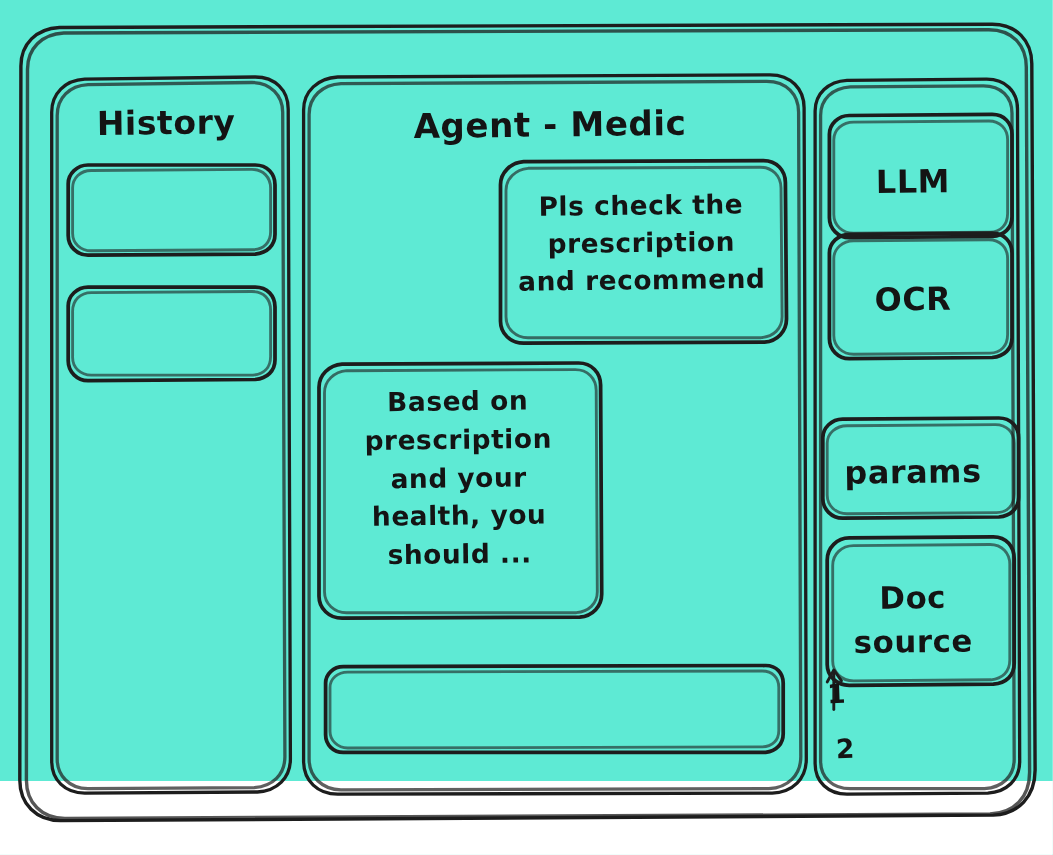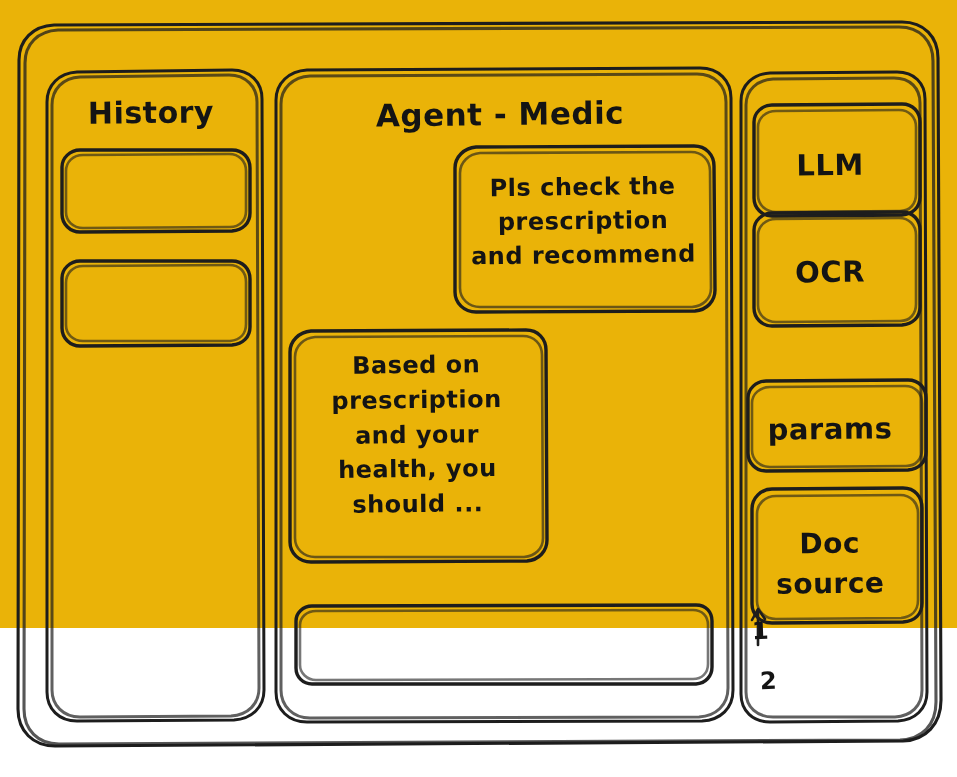--- a/index.html
+++ b/index.html
@@ -10,22 +10,22 @@
   body {
     width: 957px;
     height: 777px;
     font-family: "DejaVu Sans", sans-serif;
     overflow: hidden;
   }
 
   #app {
     position: relative;
     width: 957px;
-    height: 628px;
-    background: #eab308;
+    height: 710px;
+    background: #5eead4;
   }
 
   
   #sketch-layer {
     position: absolute;
     left: 0;
     top: 0;
     width: 957px;
     height: 777px;
     pointer-events: none;

